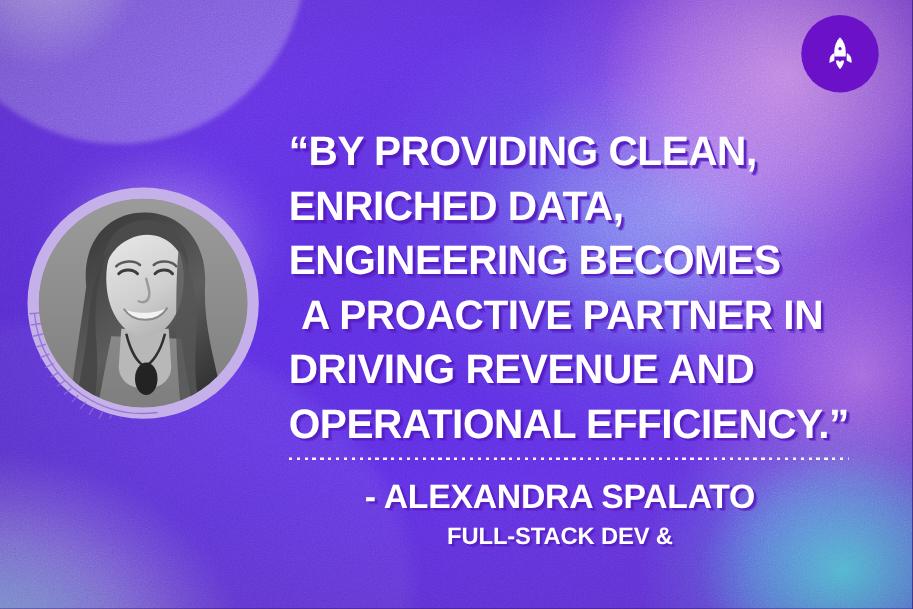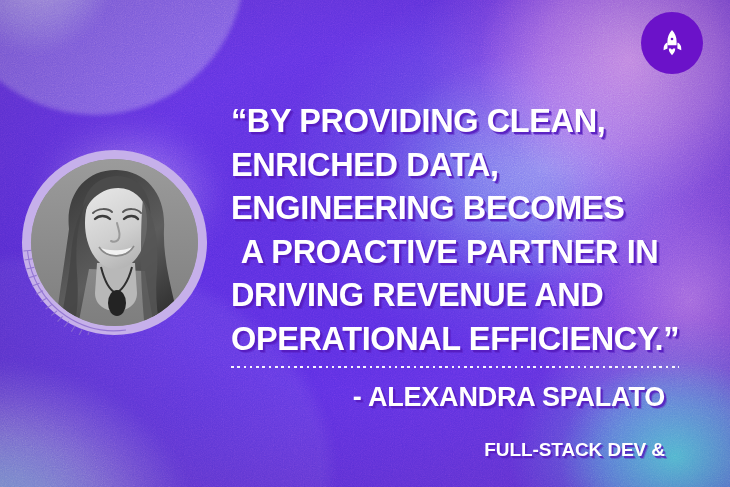--- a/index.html
+++ b/index.html
@@ -202,21 +202,21 @@
         #ffffff 0px, #ffffff 2.6px,
         rgba(255,255,255,0) 2.6px, rgba(255,255,255,0) 6.3px);
     opacity:0.95;
   }
 
   
   #attribution {
     position:absolute;
     left:231px; top:382px;
     width:434px;
-    text-align:right;
+    text-align:center;
   }
   #attrib-name {
     font-weight:bold;
     font-size:27px;
     line-height:30px;
     letter-spacing:-0.2px;
     color:#ffffff;
     text-transform:uppercase;
     white-space:nowrap;
     text-shadow:
@@ -228,21 +228,21 @@
     font-size:19px;
     line-height:25px;
     letter-spacing:-0.1px;
     color:#ffffff;
     text-transform:uppercase;
     white-space:nowrap;
     text-shadow:
       1.6px 1.6px 0 rgba(86,28,190,0.78),
       2.6px 2.6px 0 rgba(86,28,190,0.34);
   }
-  #attrib-roles { margin-top:25px; }
+  #attrib-roles { margin-top:5px; }
 </style>
 </head>
 <body>
 
 <div id="card">
 
   <div class="bg-layer" id="bg-base"></div>
   <div id="bg-glow-center"></div>
   <div id="bg-glow-pink"></div>
   <div id="bg-glow-violet"></div>

